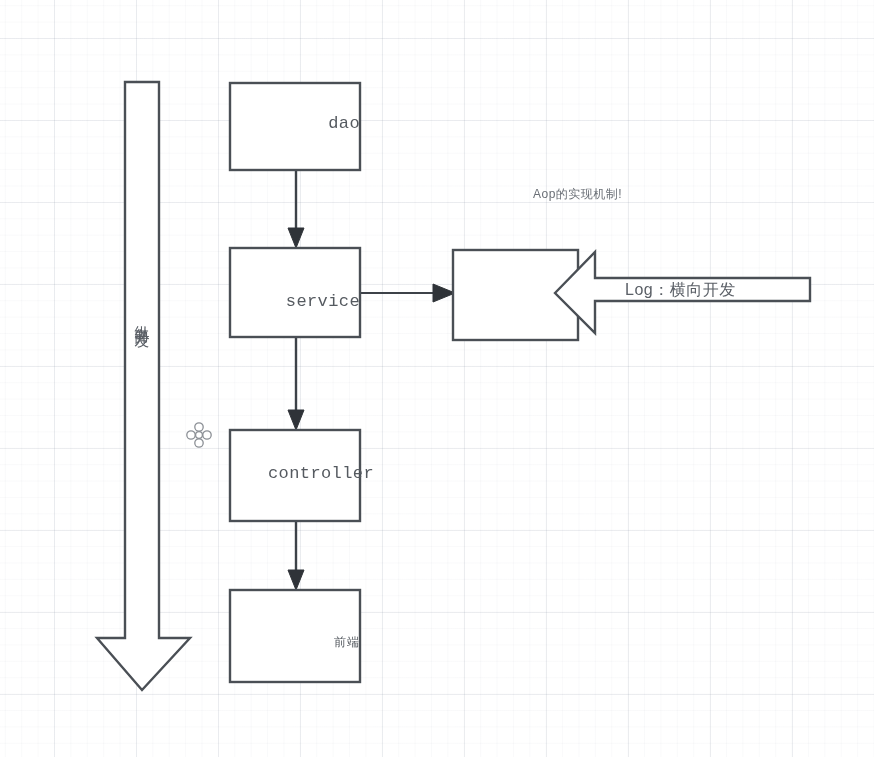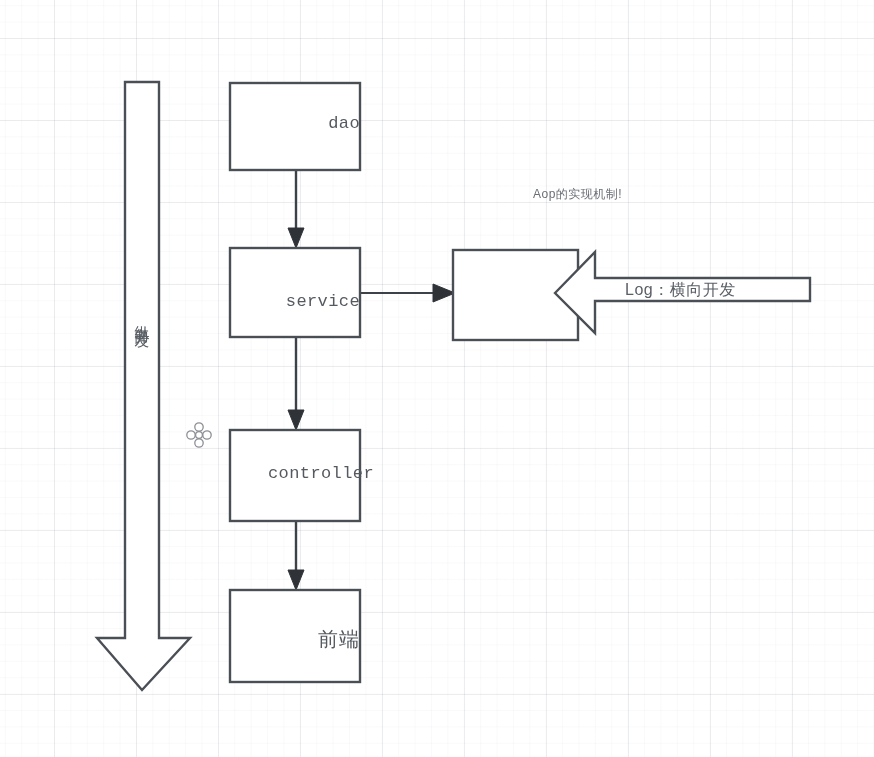--- a/index.html
+++ b/index.html
@@ -33,22 +33,23 @@
     position: absolute;
     color: #555a60;
     font-family: Liberation Mono, monospace;
     font-size: 17px;
     letter-spacing: 0.4px;
     white-space: nowrap;
     text-align: right;
     user-select: none;
   }
   .cjk {
-    font-size: 20px;
+    font-size: 12px;
     letter-spacing: 1px;
+    margin-top: 8px;
   }
   .vert-label {
     position: absolute;
     writing-mode: vertical-rl;
     text-orientation: upright;
     color: #5a5f66;
     font-family: "Liberation Sans", sans-serif;
     font-size: 15px;
     letter-spacing: 3px;
     line-height: 1;

